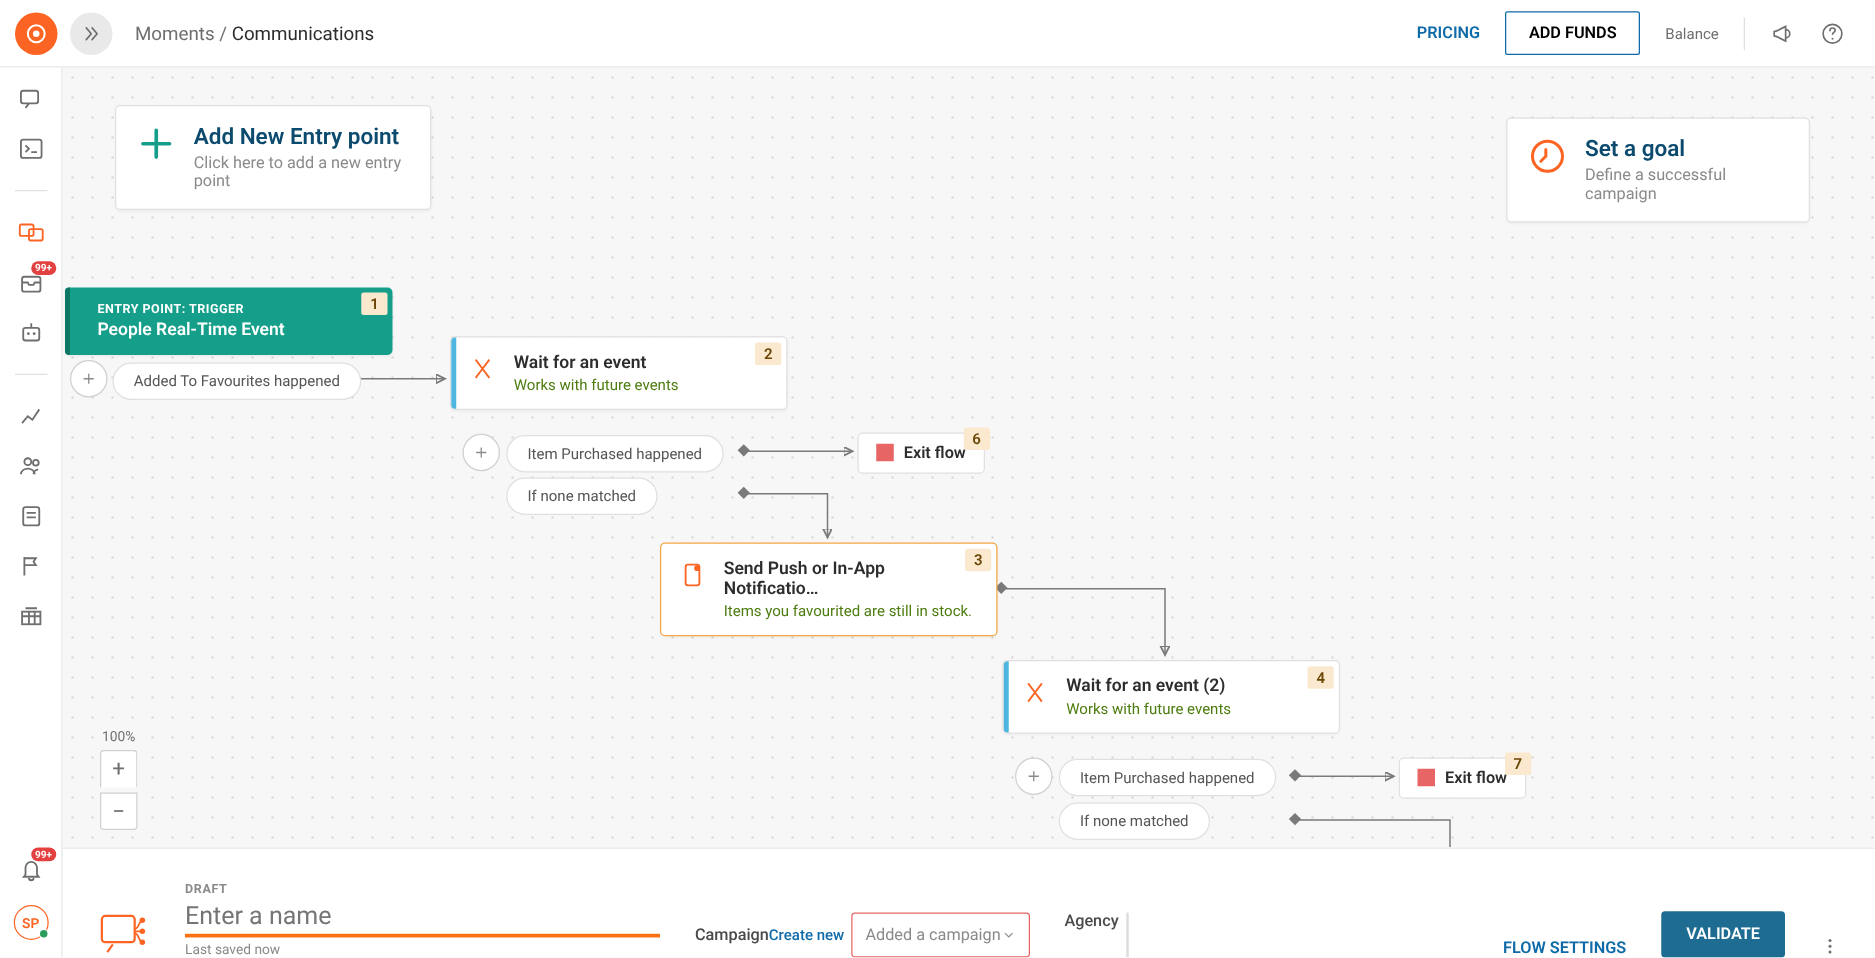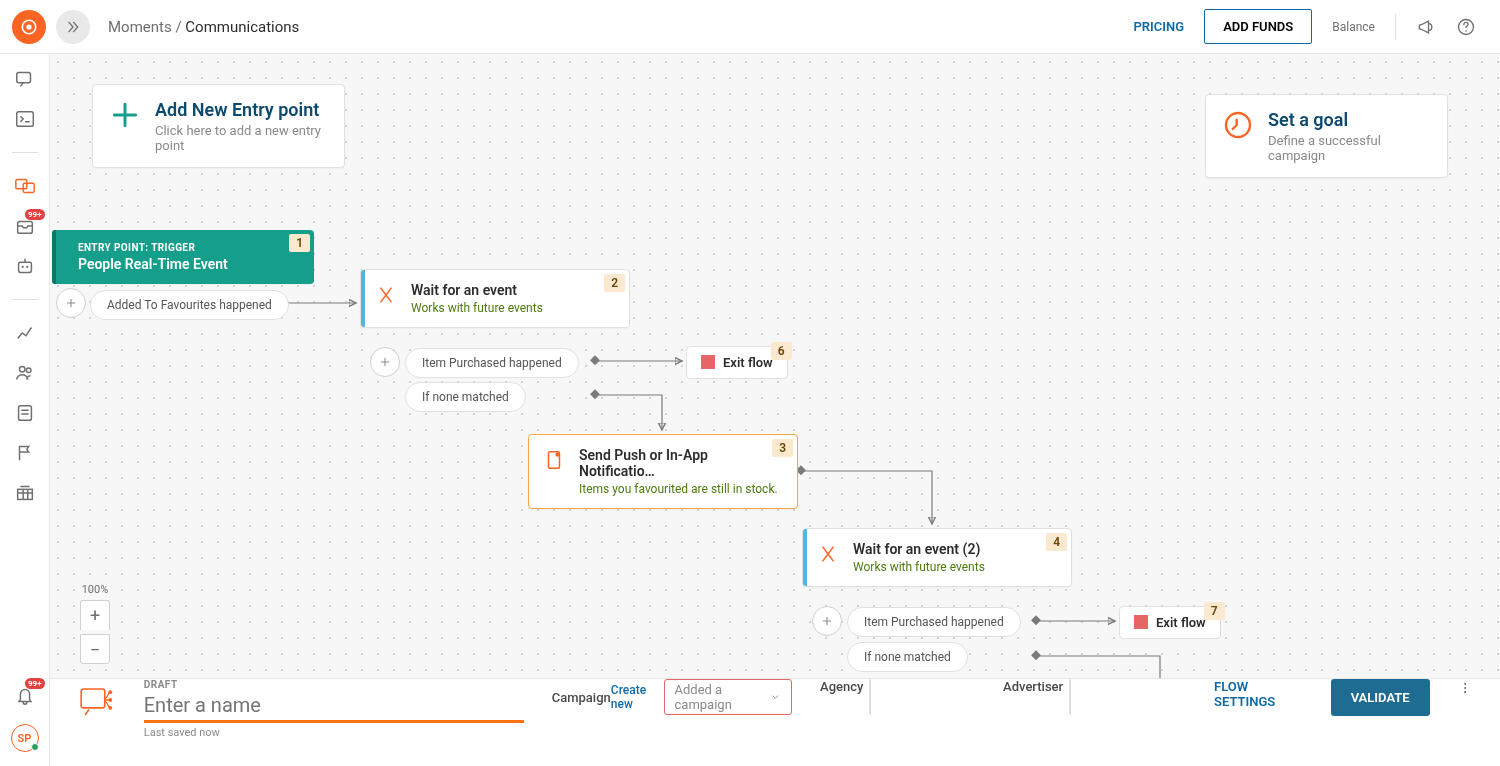--- a/index.html
+++ b/index.html
@@ -48,21 +48,21 @@
 .small-node .sq{width:14px;height:14px;background:#e86565}
 .small-node .txt{font-size:13px;font-weight:600;color:#2d2d2d}
 .small-node .numtag{position:absolute;top:-5px;right:-5px;background:#fbe9cf;color:#6b4606;font-size:12px;font-weight:600;padding:2px 7px;border-radius:2px}
 .plus-circle{position:absolute;width:30px;height:30px;background:#fff;border:1px solid #d0d0d0;border-radius:50%;display:flex;align-items:center;justify-content:center;cursor:pointer}
 .plus-circle svg{width:14px;height:14px;color:#8a8a8a}
 .zoom{position:absolute;left:30px;bottom:14px;display:flex;flex-direction:column;align-items:center;gap:4px}
 .zoom-label{font-size:11px;color:#6f6f6f}
 .zoom-btn{width:30px;height:30px;background:#fff;border:1px solid #d0d0d0;display:flex;align-items:center;justify-content:center;cursor:pointer;font-size:18px;color:#6f6f6f}
 .zoom-btn:first-of-type{border-radius:3px 3px 0 0;border-bottom:none}
 .zoom-btn:last-of-type{border-radius:0 0 3px 3px}
-.bottombar{position:absolute;left:50px;right:0;bottom:0;height:88px;background:#fff;border-top:1px solid #e8e8e8;display:flex;align-items:flex-start;padding:0 28px;gap:28px}
+.bottombar{position:absolute;left:50px;right:0;bottom:0;height:88px;background:#fff;border-top:1px solid #e8e8e8;display:flex;align-items:flex-end;padding:0 28px;gap:28px}
 .flow-icon{width:42px;height:42px;color:#fc6423}
 .name-block{min-width:380px}
 .draft-label{font-size:10px;font-weight:700;color:#8a8a8a;letter-spacing:0.5px}
 .name-input{width:100%;border:none;border-bottom:3px solid #f97316;font-size:20px;color:#aaa;padding:3px 0;outline:none;background:transparent}
 .saved-label{font-size:11px;color:#8a8a8a;margin-top:3px}
 .field-block{display:flex;flex-direction:row;gap:6px;min-width:155px}
 .field-label{font-size:13px;color:#4a4a4a;font-weight:500}
 .field-row{display:flex;align-items:center;justify-content:space-between}
 .create-new{font-size:12px;color:#0f6aa8;cursor:pointer;font-weight:500}
 .select-box{height:36px;border:1px solid #d0d0d0;border-radius:3px;display:flex;align-items:center;padding:0 10px;justify-content:space-between;font-size:13px;color:#8a8a8a}
@@ -354,24 +354,20 @@
       <span>Added a campaign</span>
       <svg width="12" height="12" viewBox="0 0 24 24">
           <path d="M6 9l6 6 6-6" stroke="#8a8a8a" stroke-width="2" fill="none"></path>
         </svg>
     </div>
   </div>
   <div class="field-block">
     <span class="field-label">Agency</span>
     <div class="disabled-box"></div>
   </div>
-  <div class="field-block">
-    <span class="field-label">Advertiser</span>
-    <div class="disabled-box"></div>
-  </div>
   <div class="bb-spacer"></div>
   <span class="flow-settings">FLOW SETTINGS</span>
   <button class="validate-btn">VALIDATE</button>
   <svg class="more-btn" width="16" height="18" viewBox="0 0 24 24">
       <circle cx="12" cy="5" r="1.8" fill="currentColor"></circle>
       <circle cx="12" cy="12" r="1.8" fill="currentColor"></circle>
       <circle cx="12" cy="19" r="1.8" fill="currentColor"></circle>
     </svg>
 </div>
 

